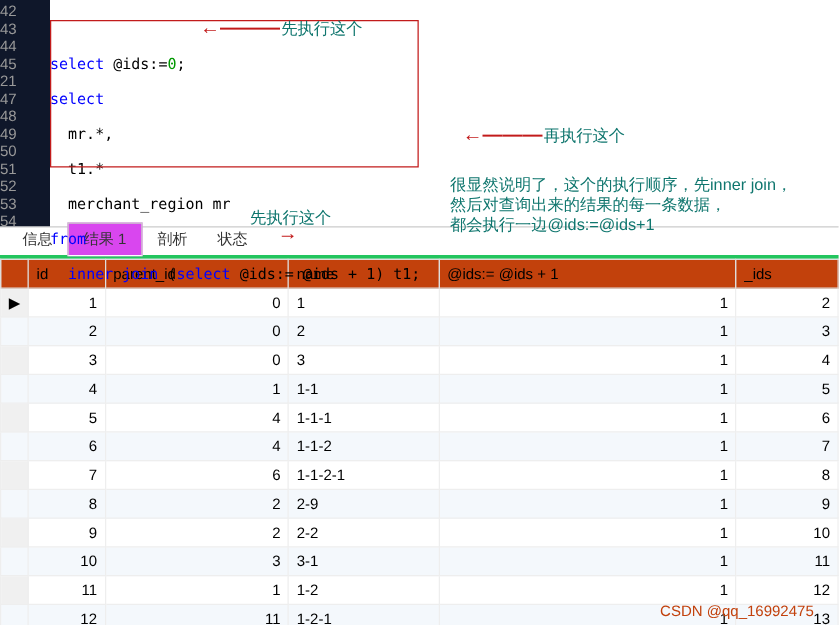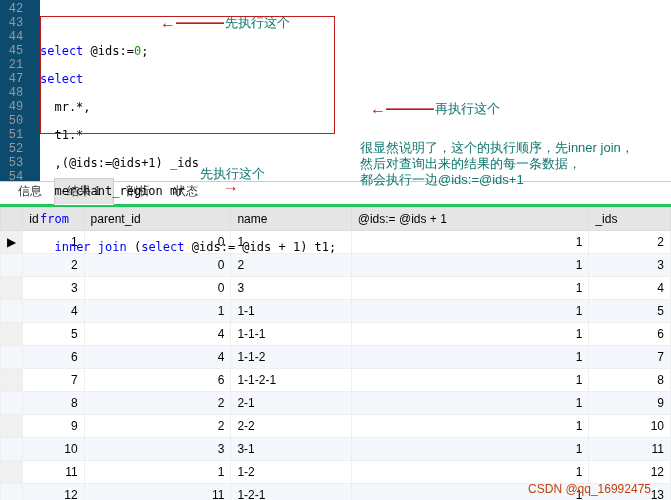--- a/index.html
+++ b/index.html
@@ -1,29 +1,29 @@
 <!DOCTYPE html>
 <html><head>
 <meta charset="utf-8">
 <style>
   * { box-sizing: border-box; margin: 0; padding: 0; }
   body { font-family: "Microsoft YaHei", Consolas, Arial, sans-serif; font-size: 12px; background: #fff; width: 671px; height: 500px; overflow: hidden; position: relative; }
   .editor { display: flex; height: 182px; border-bottom: 1px solid #ccc; }
-  .gutter { width: 40px; background: #0c4a6e; color: #999; text-align: center; padding-right: 8px; font-family: Liberation Mono, monospace; font-size: 12px; line-height: 14px; padding-top: 2px; }
+  .gutter { width: 40px; background: #0f172a; color: #999; text-align: left; padding-right: 8px; font-family: Liberation Sans, sans-serif; font-size: 12px; line-height: 14px; padding-top: 2px; }
   .code { flex: 1; font-family: Consolas, monospace; font-size: 12px; line-height: 14px; padding-top: 2px; position: relative; white-space: pre; }
   .kw { color: #0000ff; }
   .num { color: #009900; }
   .redbox { position: absolute; border: 1px solid #c21b1b; left: 40px; top: 16px; width: 295px; height: 118px; pointer-events: none; }
   .anno { position: absolute; color: #0f766e; font-size: 13px; pointer-events: none; }
   .arrow-left { position: absolute; color: #c21b1b; font-size: 16px; font-weight: bold; }
   .tabs { display: flex; border-bottom: 3px solid #22c55e; height: 25px; align-items: end; padding-left: 6px; }
   .tab { padding: 4px 12px; font-size: 12px; color: #333; cursor: pointer; }
-  .tab.active { border: 1px solid #ccc; border-bottom: 1px solid #fff; background: #e5e5e5; margin-bottom: -1px; text-align: right; }
+  .tab.active { border: 1px solid #ccc; border-bottom: 1px solid #fff; background: #d946ef; margin-bottom: -1px; text-align: right; }
   .table { width: 100%; border-collapse: collapse; font-size: 12px; }
-  .table th { text-align: left; font-weight: normal; border: 1px solid #ddd; padding: 4px 6px; background: #e5e5e5; }
+  .table th { text-align: left; font-weight: normal; border: 1px solid #ddd; padding: 4px 6px; background: #c2410c; }
   .table td { border: 1px solid #eee; padding: 4px 6px; text-align: right; }
   .table td.l { text-align: left; }
   .rowsel { width: 12px; background: #f0f0f0; }
   .table tr:nth-child(even) td { background: #f4f8fc; }
   .watermark { position: absolute; right: 20px; bottom: 4px; color: #c2410c; font-size: 12px; }
 </style>
 </head>
 <body>
 
 <div class="editor">
@@ -41,21 +41,20 @@
       <div>52</div>
       <div>53</div>
       <div>54</div>
     </div>
   <div class="code">
 <div> </div>
 <div><span class="kw">select</span><span> @ids:=</span><span class="num">0</span><span>;</span></div>
 <div><span class="kw">select</span></div>
 <div><span>  mr.*,</span></div>
 <div><span>  t1.*</span></div>
-<div><span>  ,(@ids:=@ids+1) _ids</span></div>
 <div><span>  merchant_region mr</span></div>
 <div><span class="kw">from</span></div>
 <div><span>  </span><span class="kw">inner</span><span> </span><span class="kw">join</span><span> (</span><span class="kw">select</span><span> @ids:= @ids + 1) t1;</span></div>
   </div>
 </div>
 
 <div class="redbox"></div>
 <span class="arrow-left" style="left:160px;top:14px">←———</span>
 <span class="anno" style="left:225px;top:14px">先执行这个</span>
 <span class="arrow-left" style="left:370px;top:100px">←———</span>
@@ -138,21 +137,21 @@
         <td>7</td>
         <td>6</td>
         <td class="l">1-1-2-1</td>
         <td>1</td>
         <td>8</td>
       </tr>
       <tr>
         <td class="rowsel"></td>
         <td>8</td>
         <td>2</td>
-        <td class="l">2-1</td>
+        <td class="l">2-9</td>
         <td>1</td>
         <td>9</td>
       </tr>
       <tr>
         <td class="rowsel"></td>
         <td>9</td>
         <td>2</td>
         <td class="l">2-2</td>
         <td>1</td>
         <td>10</td>

